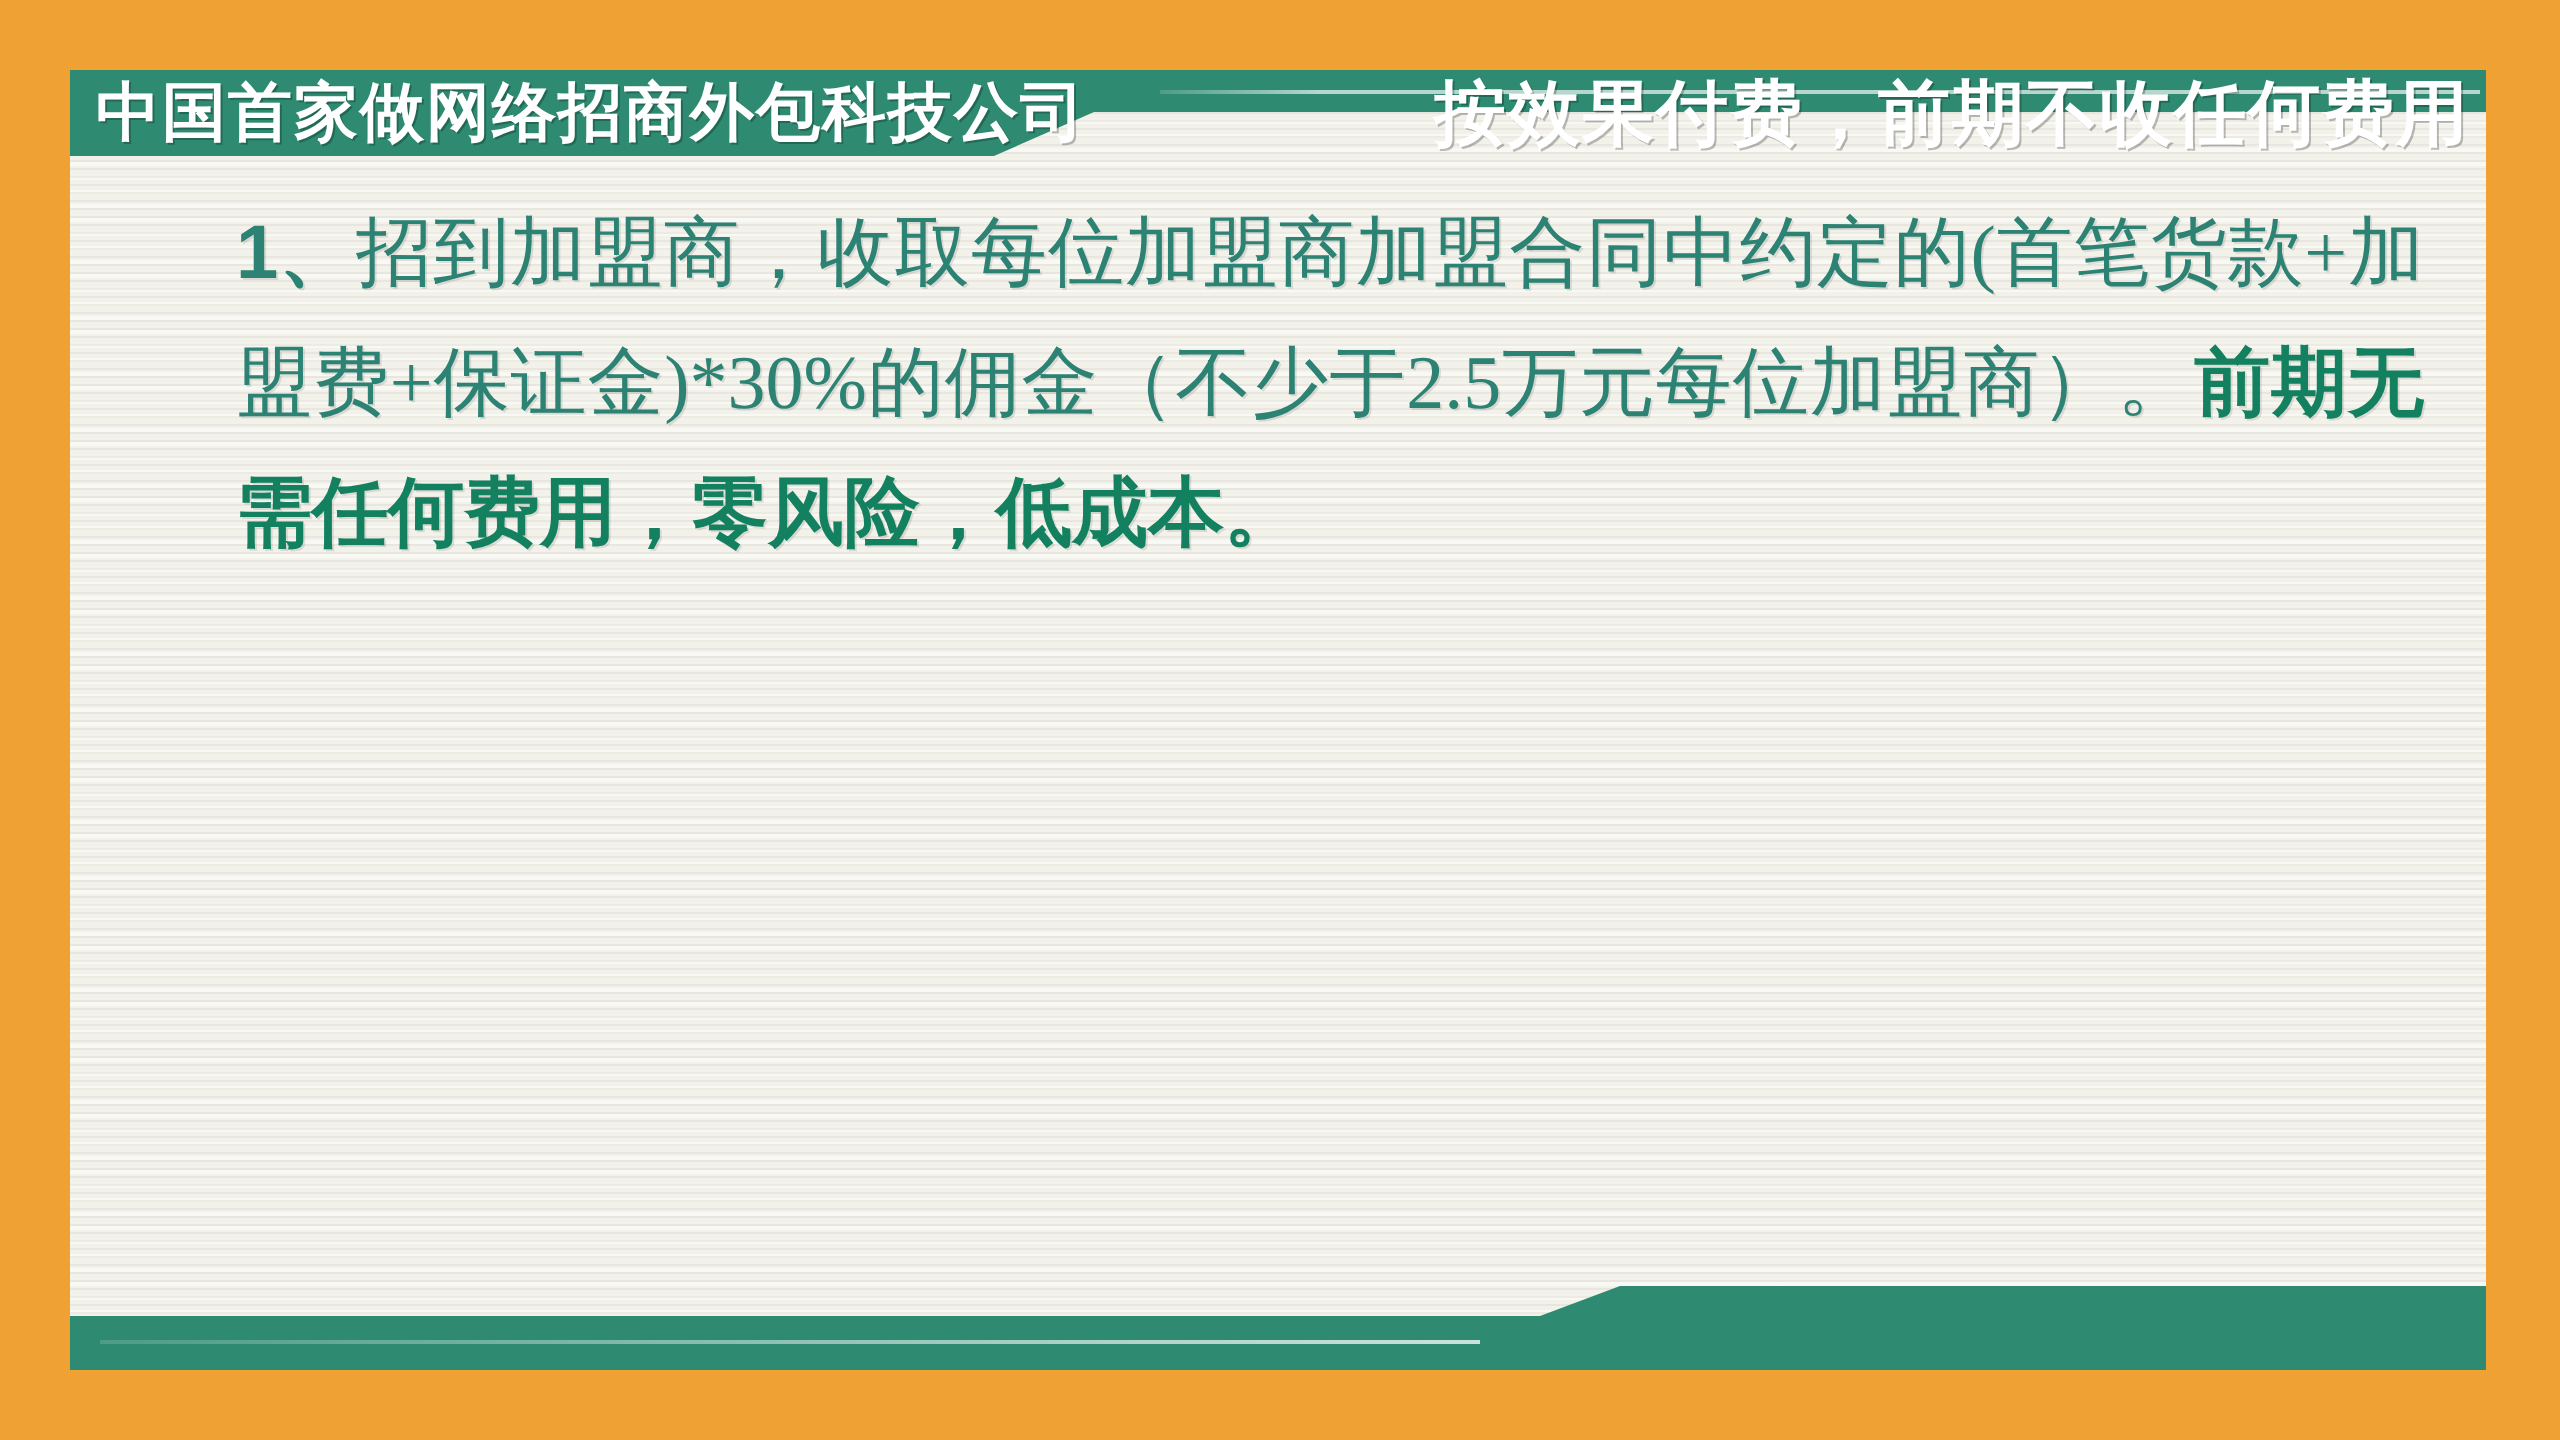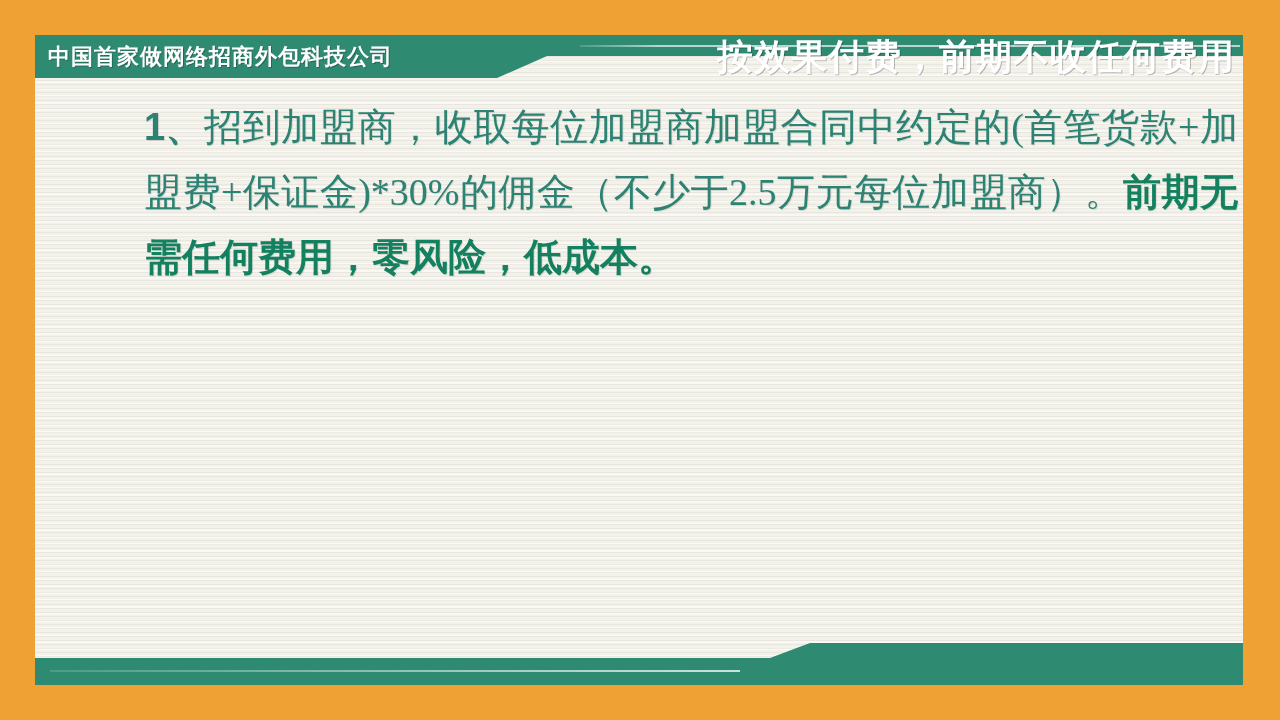--- a/index.html
+++ b/index.html
@@ -20,21 +20,21 @@
   }
   
   .header-banner{
     position:absolute;left:0;top:0;width:1208px;height:43px;
     background:var(--banner-green,#2E8B72);
     clip-path:polygon(0 0, 100% 0, 100% 21px, 512px 21px, 462px 43px, 0 43px);
   }
   .header-title{
     position:absolute;left:13px;top:0;height:57px;line-height:43px;
     color:#ffffff;font-family:"Liberation Sans", sans-serif;
-    font-weight:bold;font-size:22px;letter-spacing:1px;
+    font-weight:bold;font-size:32px;letter-spacing:1px;
     text-shadow:1px 1px 0 rgba(0,0,0,0.25);
     white-space:nowrap;
   }
   .header-line{
     position:absolute;left:545px;top:10px;width:660px;height:2px;
     background:linear-gradient(to right, rgba(255,255,255,0.15), rgba(255,255,255,0.65) 12%, rgba(255,255,255,0.65));
   }
   
   .footer-banner{
     position:absolute;left:0;bottom:0;width:1208px;height:42px;
@@ -47,21 +47,21 @@
     font-weight:bold;font-size:36px;letter-spacing:1px;
     text-shadow:1px 1px 0 rgba(0,0,0,0.25);
     white-space:nowrap;
   }
   .footer-line{
     position:absolute;left:15px;bottom:13px;width:690px;height:2px;
     background:linear-gradient(to right, rgba(255,255,255,0.15), rgba(255,255,255,0.6) 70%, rgba(255,255,255,0.75));
   }
   
   .body-area{
-    position:absolute;left:83px;top:60px;width:1094px;margin-left:26px;
+    position:absolute;left:83px;top:60px;width:1094px;
   }
   .para{
     margin:0;padding:0;
     font-size:38px;line-height:65px;
     text-align:justify;
     text-justify:inter-character;
     color:var(--text-green,#2C8273);
     text-shadow:1px 1px 0 rgba(0,0,0,0.10);
   }
   .para .num{

